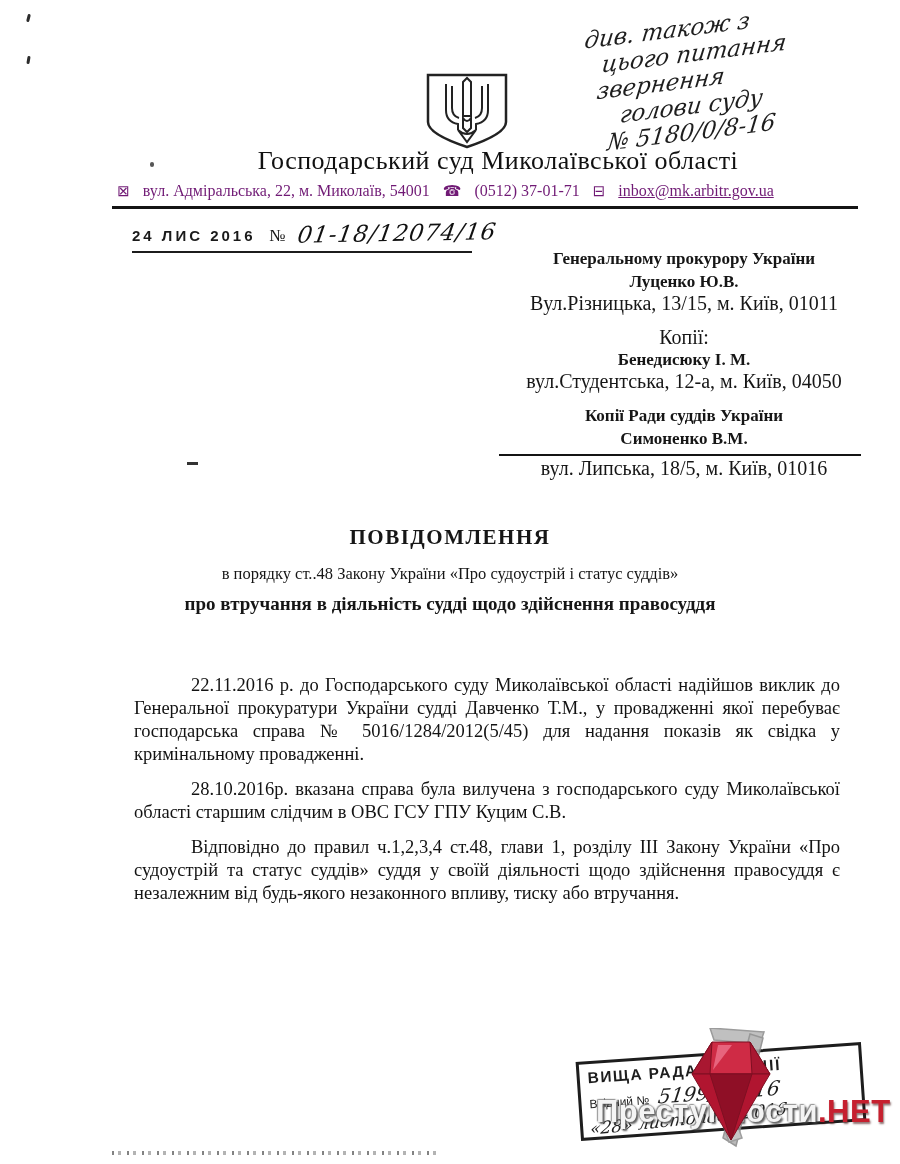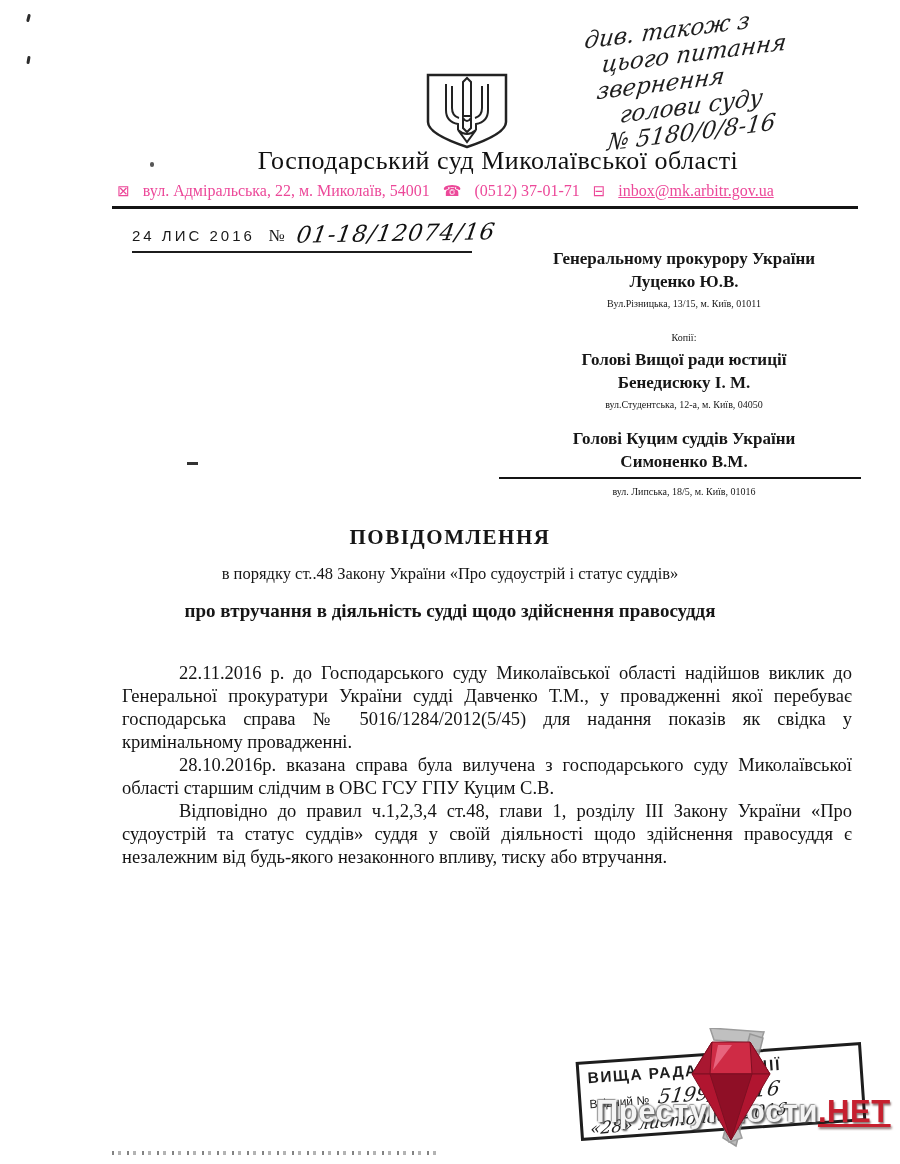--- a/index.html
+++ b/index.html
@@ -22,58 +22,58 @@
   .handnote .l:nth-child(5){ margin-left:10px; }
 
   .emblem { position:absolute; left:421px; top:72px; }
 
   .court-title {
     position:absolute; top:146px; left:0; width:100%; text-align:center;
     font-size:26px; letter-spacing:.5px; color:#111;margin-left:48px;
   }
   .contact {
     position:absolute; top:182px; left:0; width:100%; text-align:center;
-    font-size:16px; color:#ec4899; white-space:nowrap;
+    font-size:16px; color:#701a75; white-space:nowrap;
   }
   .contact .icon { font-family:"DejaVu Sans", sans-serif; font-size:15px; }
   .contact .seg { margin:0 9px; }
   .contact .email { text-decoration:underline; }
   .head-rule { position:absolute; left:112px; top:206px; width:746px; height:3px; background:#141414; }
 
   .ref {
     position:absolute; left:132px; top:220px; width:340px;
     border-bottom:2px solid #1c1c1c; padding-bottom:5px; white-space:nowrap;
   }
   .ref .stamp-date {
-    font-family:"Liberation Sans", sans-serif; font-weight:normal;
+    font-family:"Liberation Sans", sans-serif; font-weight:bold;
     font-size:15px; letter-spacing:3px; color:#1a1a1a;
   }
   .ref .no { font-size:17px; margin-left:10px; }
   .ref .hand-number {
     display:inline-block; margin-left:8px; transform:skewX(-10deg) rotate(-1deg);
     font-family:"DejaVu Serif", serif; font-style:italic;
     font-size:23px; letter-spacing:1px; color:#111;
   }
 
   .recipients { position:absolute; left:505px; top:247px; width:358px;text-align:center; }
   .r-bold { font-weight:bold; font-size:17px; line-height:23px; }
-  .r-addr { font-size:10px; line-height:21px; }
+  .r-addr { font-size:20px; line-height:21px; }
   .gap-a { height:13px; } .gap-b { height:12px; }
   .copy2-rule { border-top:2px solid #141414; width:362px; margin:4px 0 2px -6px; }
 
   .doc-head { position:absolute; top:525px; left:0; width:100%; text-align:center; }
   .doc-title { font-weight:bold; font-size:21px; letter-spacing:1.5px; }
   .doc-sub1 { font-size:16.5px; margin-top:14px; }
-  .doc-sub2 { font-weight:bold; font-size:19px; margin-top:16px; }
+  .doc-sub2 { font-weight:bold; font-size:19px; margin-top:9px; }
 
   .body-text {
     position:absolute; left:122px; top:662px; width:730px;
     font-size:18.5px; line-height:23px; text-align:justify; color:#131313;
   }
-  .body-text p { margin:0; text-indent:57px; }
+  .body-text p { margin:12px; text-indent:57px; }
   .body-text p.strong { font-weight:bold; }
 
   .vru-stamp {
     position:absolute; left:578px; top:1052px; width:264px;
     transform:rotate(-4deg); border:3px solid #1d1d1d;
     padding:5px 8px 3px; z-index:2; background:rgba(255,255,255,.2); color:#1d1d1d;
   }
   .vru-line1 {
     font-family:"Liberation Sans", sans-serif; font-weight:bold;
     font-size:15.5px; letter-spacing:1.5px; white-space:nowrap;
@@ -91,21 +91,21 @@
 
   .wm-text {
     position:absolute; left:596px; top:1094px; z-index:5; white-space:nowrap;
     font-family:"Liberation Sans", sans-serif; font-weight:bold; font-size:31px;
     letter-spacing:.5px;
   }
   .wm-main {
     color:#f4f4f4;
     text-shadow:0 0 2px rgba(80,80,80,.95), 2px 2px 2px rgba(60,60,60,.8), -1px -1px 1px rgba(120,120,120,.6);
   }
-  .wm-accent { text-shadow:1px 2px 2px rgba(70,20,20,.6);text-decoration:underline; }
+  .wm-accent { text-shadow:1px 2px 2px rgba(70,20,20,.6); }
   .gem { position:absolute; left:666px; top:1028px; z-index:6; }
 
   
   .speck { position:absolute; background:#2c2c2c; border-radius:2px; }
   .speck-1 { left:27px; top:14px; width:3px; height:8px; transform:rotate(14deg); }
   .speck-2 { left:27px; top:56px; width:3px; height:8px; transform:rotate(10deg); }
   .speck-3 { left:150px; top:162px; width:4px; height:5px; opacity:.8; }
   .dash-artifact { position:absolute; left:187px; top:462px; width:11px; height:3px; background:#333; }
   .bottom-cut {
     position:absolute; left:112px; top:1151px; width:330px; height:4px; opacity:.6;
@@ -158,25 +158,24 @@
     <span class="no">№</span>
     <span class="hand-number">01-18/12074/16</span>
   </div>
 
   <div class="recipients">
     <div class="r-bold">Генеральному прокурору України</div>
     <div class="r-bold">Луценко Ю.В.</div>
     <div class="r-addr">Вул.Різницька, 13/15, м. Київ, 01011</div>
     <div class="gap-a"></div>
     <div class="r-addr">Копії:</div>
-    <div class="r-bold">Голові Вищої ради юстиції</div>
     <div class="r-bold">Бенедисюку І. М.</div>
     <div class="r-addr">вул.Студентська, 12-а, м. Київ, 04050</div>
     <div class="gap-b"></div>
-    <div class="r-bold">Голові Куцим суддів України</div>
+    <div class="r-bold">Копії Ради суддів України</div>
     <div class="r-bold">Симоненко В.М.</div>
     <div class="copy2-rule"></div>
     <div class="r-addr">вул. Липська, 18/5, м. Київ, 01016</div>
   </div>
 
   <div class="doc-head">
     <div class="doc-title">ПОВІДОМЛЕННЯ</div>
     <div class="doc-sub1">в порядку ст..48 Закону України «Про судоустрій і статус суддів»</div>
     <div class="doc-sub2">про втручання в діяльність судді щодо здійснення правосуддя</div>
   </div>

